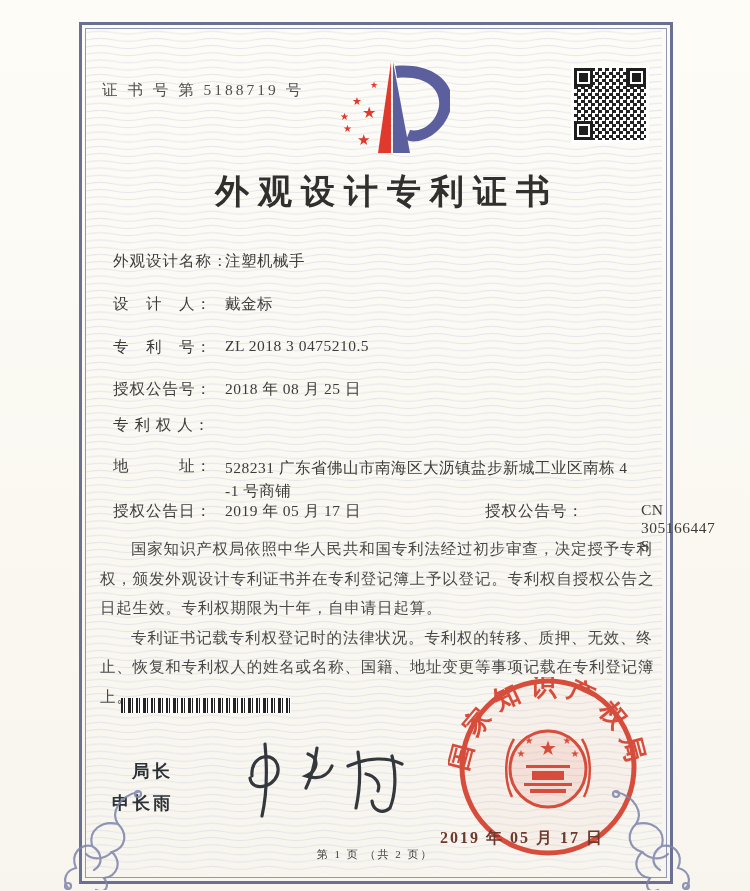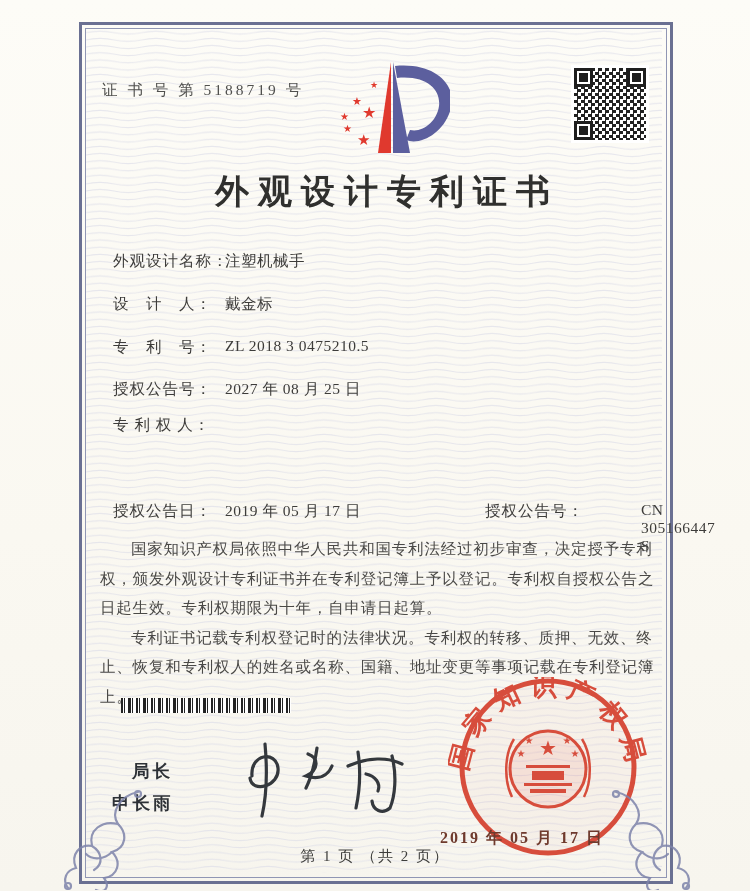--- a/index.html
+++ b/index.html
@@ -25,21 +25,21 @@
   .addr .val{width:452px;line-height:23px;}
   .grant2{position:absolute;left:372px;top:0;display:flex;gap:44px;}
   .bodytext{position:absolute;left:100px;top:534px;width:564px;font-size:15.5px;line-height:29.5px;color:#4a4947;letter-spacing:.8px;}
   .bodytext p{margin:0;text-indent:2em;}
   .barcode{position:absolute;left:121px;top:698px;width:170px;height:15px;background:repeating-linear-gradient(90deg,#232323 0 2px,#fff 2px 3px,#232323 3px 4px,#fff 4px 7px,#232323 7px 10px,#fff 10px 11px,#232323 11px 12px,#fff 12px 15px);}
   .director{position:absolute;left:112px;top:759px;font-size:17.5px;letter-spacing:3px;color:#2d3136;font-weight:600;margin-left:20px;}
   .director-name{position:absolute;left:112px;top:791px;font-size:17.5px;letter-spacing:3px;color:#2d3136;font-weight:600;}
   .sig{position:absolute;left:222px;top:736px;z-index:2;}
   .seal{position:absolute;left:448px;top:677px;z-index:2;opacity:.93;}
   .sealdate{position:absolute;left:440px;top:828px;font-size:16px;letter-spacing:2px;color:#6f3a2d;z-index:3;font-weight:600;}
-  .footer{position:absolute;left:0;top:847px;width:750px;text-align:center;font-size:15px;letter-spacing:2px;color:#3e3e3c;}
+  .footer{position:absolute;left:0;top:847px;width:750px;text-align:center;font-size:11px;letter-spacing:2px;color:#3e3e3c;}
   .flourish{position:absolute;z-index:2;}
   .flourish.bl{left:46px;top:786px;}
   .flourish.br{left:600px;top:786px;transform:scaleX(-1);}
 </style>
 </head>
 <body>
 
 <div class="page">
 
   <svg class="waves" width="576" height="844">
@@ -87,24 +87,29 @@
     <div class="row" style="top:294px">
       <span class="lbl">设　计　人：</span>
       <span class="val">戴金标</span>
     </div>
     <div class="row" style="top:337px">
       <span class="lbl">专　利　号：</span>
       <span class="val">ZL 2018 3 0475210.5</span>
     </div>
     <div class="row" style="top:379px">
       <span class="lbl">授权公告号：</span>
-      <span class="val">2027 年 08 月 25 日</span>
+      <span class="val">2018 年 08 月 25 日</span>
     </div>
     <div class="row" style="top:415px">
       <span class="lbl">专 利 权 人：</span>
+    </div>
+    <div class="row addr" style="top:456px">
+      <span class="lbl">地　　　址：</span>
+      <span class="val">528231 广东省佛山市南海区大沥镇盐步新城工业区南栋 4
+-1 号商铺</span>
     </div>
     <div class="row" style="top:501px;width:540px">
       <span class="lbl">授权公告日：</span>
       <span class="val">2019 年 05 月 17 日</span>
       <span class="grant2">
         <span class="lbl">授权公告号：</span>
         <span class="val">CN 305166447 S</span>
       </span>
     </div>
 

